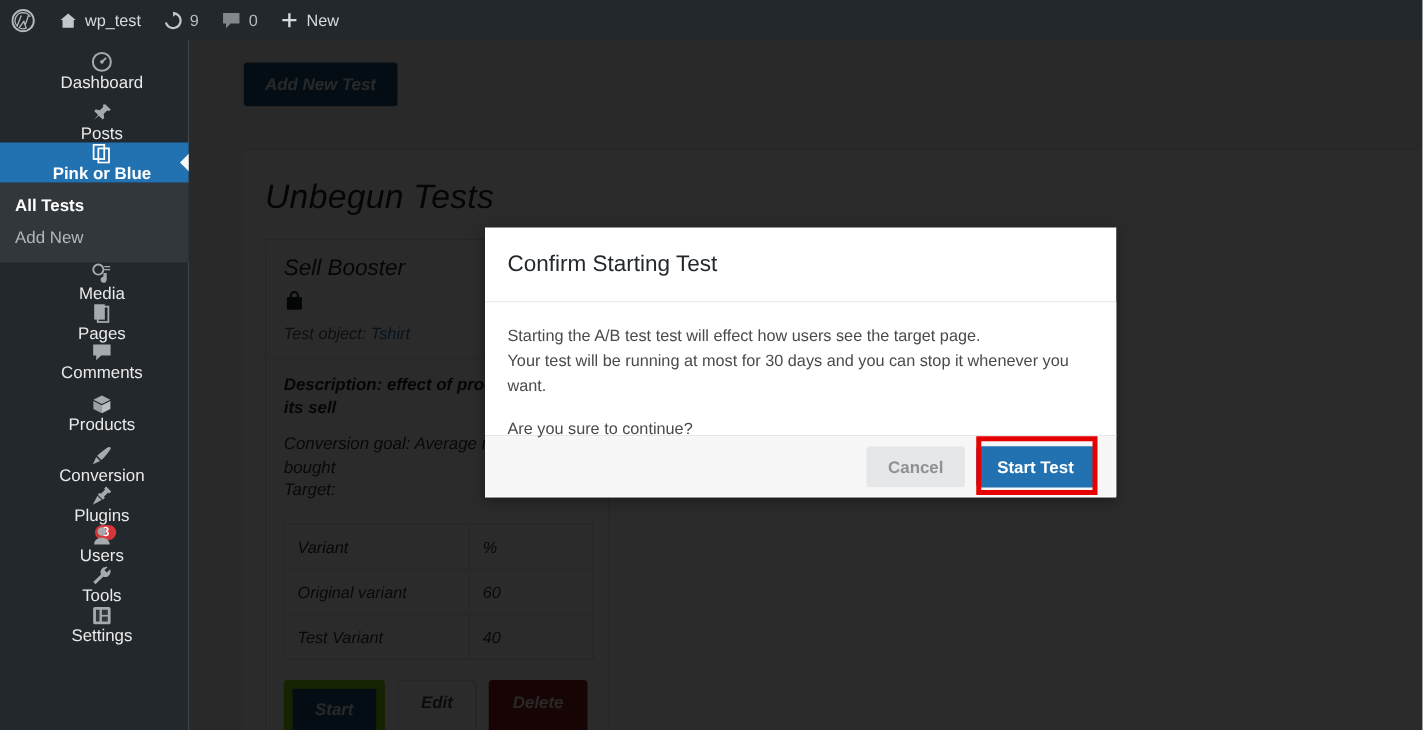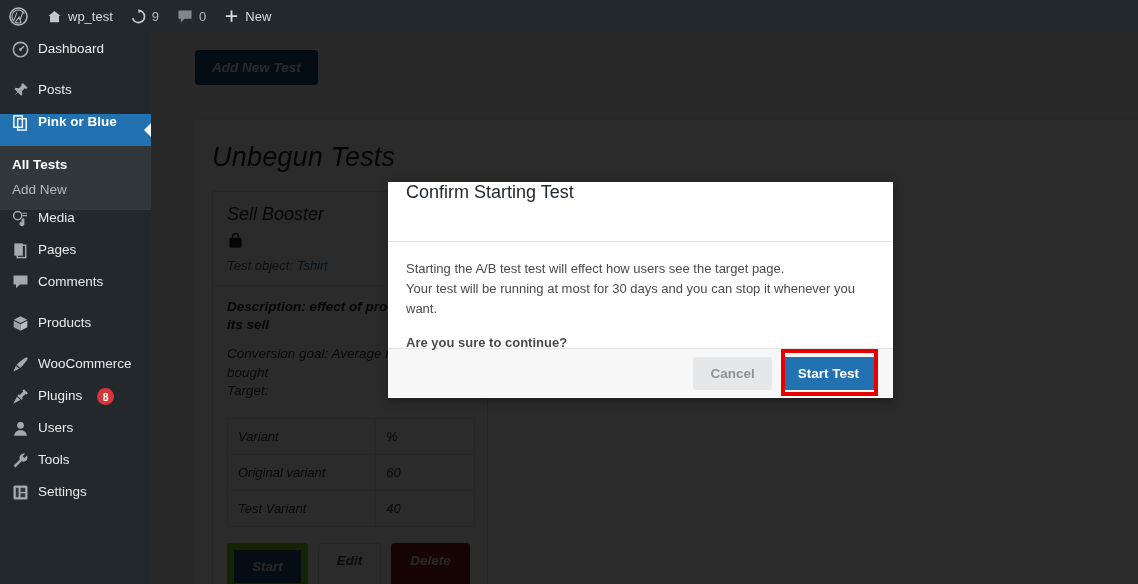--- a/index.html
+++ b/index.html
@@ -38,24 +38,25 @@
   .sidebar {
     position: absolute; top: 32px; left: 0;
     width: 151px; height: 552px;
     background: #23282d;
     z-index: 35;
     color: #b4b9be;
     font-size: 13.5px;
   }
   .sep { height: 9px; }
   .menu-item {
-    display: flex; gap: 9px;
+    display: flex; align-items: center; 
     height: 32px; padding: 0 0 0 12px;
     color: #b4b9be;
     position: relative;
+    flex-direction: column;
   }
   .menu-item .mlabel { color: #eaeaea; font-size: 13.5px; }
   .menu-item.active { background: #2271b1; }
   .menu-item.active .mlabel { color: #fff; font-weight: 600; }
   .menu-item.active .arrow {
     position: absolute; right: -1px; top: 50%;
     transform: translateY(-50%);
     width: 0; height: 0;
     border-top: 8px solid transparent;
     border-bottom: 8px solid transparent;
@@ -147,32 +148,32 @@
     z-index: 50;
   }
   .modal {
     position: absolute; left: 388px; top: 182px;
     width: 505px; height: 216px;
     background: #fff;
     z-index: 60;
     box-shadow: 0 3px 10px rgba(0,0,0,.35);
   }
   .modal-header {
-    height: 60px; display: flex; 
+    height: 60px; display: flex; align-items: center;
     padding: 0 18px; border-bottom: 1px solid #e5e5e5;
   }
   .modal-title { font-size: 18px; color: #23282d; font-weight: 400; }
   .modal-body {
     padding: 17px 18px 14px 18px;
     height: 107px;
     border-bottom: 1px solid #e5e5e5;
     background: #fff;
   }
   .modal-body p { font-size: 13px; color: #4a4a4a; line-height: 1.55; }
-  .modal-body p.q { margin-top: 14px; font-weight: bold; }
+  .modal-body p.q { margin-top: 14px; }
   .modal-footer {
     height: 48px; background: #f7f7f7;
     display: flex; align-items: center; justify-content: flex-end;
     gap: 9px; padding: 0 17px;
   }
   .mbtn {
     border-radius: 3px; font-size: 13.5px; font-weight: 700;
     padding: 8px 16px; border: 1px solid transparent;
   }
   .mbtn.cancel { background: #e6e7e8; color: #8f9295; }
@@ -321,21 +322,21 @@
 
     <div class="sep"></div>
 
     <div class="menu-item">
       <span class="ico">
         <svg width="17" height="17" viewBox="0 0 18 18">
             <path d="M16.4 2.1c-.6-.8-2-.6-4.7 1.4L7.3 7 5 9.2l3.6 3.6 2.3-2.3 3.6-4.4c1.9-2.5 2.3-3.3 1.9-4z" fill="#a7aaad"></path>
             <path d="M4.2 10.2 1.4 16.4l6.2-2.8z" fill="#a7aaad"></path>
           </svg>
       </span>
-      <span class="mlabel">WooCommerce</span>
+      <span class="mlabel">Conversion</span>
     </div>
 
     <div class="menu-item">
       <span class="ico">
         <svg width="17" height="17" viewBox="0 0 18 18">
             <path d="M12.6 1.2 10.9 2.9l.9.9-3.6 3.6-.9-.9L5.6 8.2l4.3 4.3 1.7-1.7-.9-.9 3.6-3.6.9.9 1.7-1.7z" fill="#a7aaad"></path>
             <path d="M5.2 9.2 1.3 16.7l7.5-3.9z" fill="#a7aaad"></path>
           </svg>
       </span>
       <span class="mlabel">Plugins</span>

